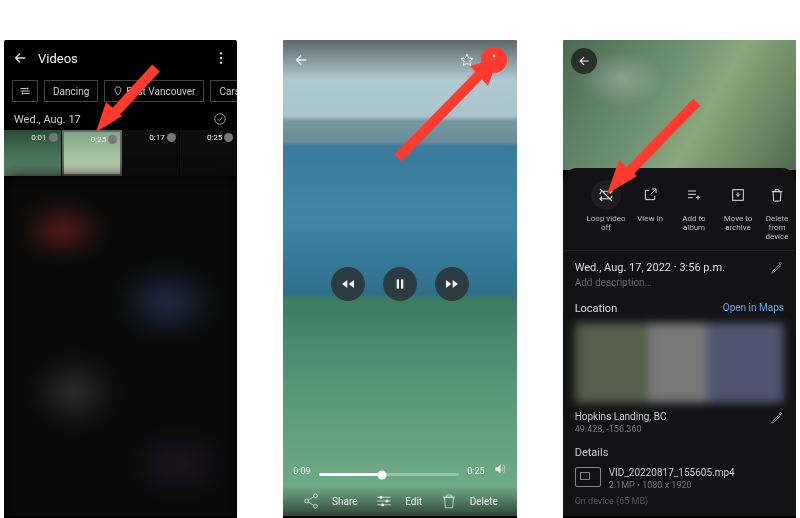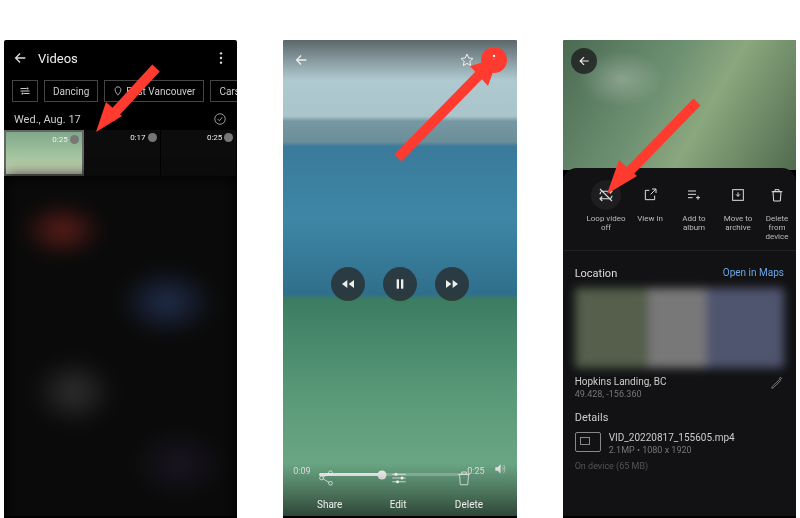--- a/index.html
+++ b/index.html
@@ -93,21 +93,21 @@
     display:flex; align-items:flex-end; gap:8px; font-size:9px; color:#eee;
   }
   .track { flex:1; height:3px; background:rgba(255,255,255,.3); border-radius:2px; position:relative; }
   .track .fill { position:absolute; left:0; top:0; bottom:0; width:45%; background:#fff; border-radius:2px; }
   .track .knob { position:absolute; left:45%; top:50%; width:9px; height:9px; border-radius:50%; background:#fff; transform:translate(-50%,-50%); }
   .p2-actions {
     position:absolute; bottom:32px; left:0; right:0;
     display:flex; justify-content:space-around; padding:6px 10px;
     background: linear-gradient(transparent, rgba(0,0,0,.6));
   }
-  .actcol { display:flex; flex-direction:column; gap:12px; font-size:10px; color:#eee; }
+  .actcol { display:flex; flex-direction:row; align-items:center; gap:12px; font-size:10px; color:#eee; }
   
   .p3-img {
     position:absolute; top:0; left:0; right:0; height:130px;
     background:
       radial-gradient(60px 40px at 25% 30%, rgba(255,255,255,.25), transparent 70%),
       linear-gradient(120deg,#4a6b52,#6e9072 40%,#8aa77e 60%,#506b4e);
   }
   .p3-back {
     position:absolute; top:8px; left:8px; width:26px; height:26px; border-radius:50%;
     background:rgba(30,30,30,.8); display:flex; align-items:center; justify-content:center;
@@ -189,20 +189,24 @@
       </div>
   </div>
   <div class="daterow">
     <span>Wed., Aug. 17</span>
     <svg width="14" height="14" viewBox="0 0 24 24">
         <circle cx="12" cy="12" r="9" fill="none" stroke="#aaa" stroke-width="1.5"></circle>
         <path d="M8 12l3 3 5-6" stroke="#aaa" stroke-width="1.5" fill="none"></path>
       </svg>
   </div>
   <div class="thumbs">
+    <div class="thumb water1">
+        <span class="dur">0:01</span>
+        <span class="playdot"></span>
+      </div>
     <div class="thumb water2">
         <span class="dur">0:25</span>
         <span class="playdot"></span>
       </div>
     <div class="thumb dark">
         <span class="dur">0:17</span>
         <span class="playdot"></span>
       </div>
     <div class="thumb dark">
         <span class="dur">0:25</span>
@@ -376,20 +380,27 @@
       <div class="sa" style="width:34px; overflow:hidden;">
         <div class="iconwrap">
             <svg width="16" height="16" viewBox="0 0 24 24">
               <path d="M6 7h12l-1 14H7zM4 7h16M9 7V4h6v3" fill="none" stroke="#ddd" stroke-width="1.5"></path>
             </svg>
           </div>
         <span>Delete from device</span>
       </div>
     </div>
 
+    <div class="meta">
+      <svg class="editicon" width="14" height="14" viewBox="0 0 24 24">
+          <path d="M3 21l3-1 12-12-2-2L4 18zM16 4l2-2 2 2-2 2z" fill="none" stroke="#888" stroke-width="1.5"></path>
+        </svg>
+      <div class="date"><span>Wed., Aug. 17, 2022</span>&nbsp;·&nbsp;<span>3:56 p.m.</span></div>
+      <div class="desc">Add description…</div>
+    </div>
 
     <div class="sect-h">
       <span>Location</span>
       <span class="link">Open in Maps</span>
     </div>
     <div class="mapblur"></div>
     <div class="loc">
       <svg style="float:right" width="14" height="14" viewBox="0 0 24 24">
           <path d="M3 21l3-1 12-12-2-2L4 18zM16 4l2-2 2 2-2 2z" fill="none" stroke="#888" stroke-width="1.5"></path>
         </svg>

